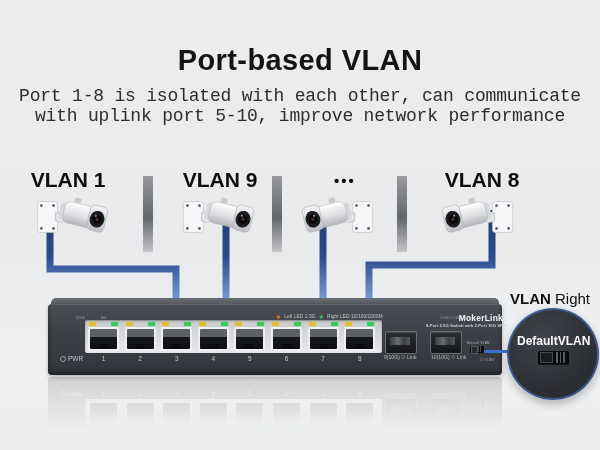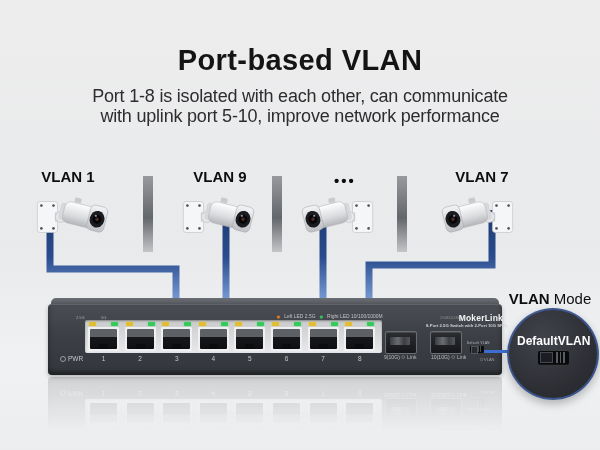--- a/index.html
+++ b/index.html
@@ -4,25 +4,25 @@
 <style>
   html,body{margin:0;padding:0;background:#ffffff;}
   .stage{position:relative;width:600px;height:450px;overflow:hidden;
          font-family:"Liberation Sans",sans-serif;
          background:linear-gradient(180deg,#ededee 0%,#e9eaeb 55%,#f0f1f2 80%,#ecedee 100%);}
 
   
   .title{position:absolute;left:0;top:44px;width:600px;text-align:center;
          font-size:29px;font-weight:bold;color:#141414;letter-spacing:.4px;}
   .subtitle{position:absolute;left:0;width:600px;text-align:center;
-            font-size:18px;color:#2d2d2f;letter-spacing:-.2px;}
+            font-size:18px;color:#2d2d2f;letter-spacing:-.2px;font-family:Liberation Mono, monospace;}
   .sub1{top:86px;} .sub2{top:106px;}
 
   
-  .cam-label{position:absolute;width:84px;text-align:center;font-size:15px;font-weight:bold;color:#0d0d0f;}
+  .cam-label{position:absolute;width:84px;text-align:center;font-size:21px;font-weight:bold;color:#0d0d0f;}
   .cam-dots{font-size:15px;letter-spacing:2px;}
   .cam{position:absolute;width:74px;height:50px;z-index:3;}
   .cam.flip{transform:scaleX(-1);}
   .divider{position:absolute;width:10px;height:76px;top:176px;z-index:1;
            background:linear-gradient(180deg,#97999d 0%,#63666b 55%,#c4c5c7 100%);}
 
   
   .cables{position:absolute;left:0;top:0;z-index:2;}
 
   
@@ -151,21 +151,21 @@
     <path d="M492 210 V265 H369 V306" fill="none" stroke="url(#cableGrad)" stroke-width="7"></path>
   </svg>
 
   <div class="divider" style="left:143px"></div>
   <div class="divider" style="left:272px"></div>
   <div class="divider" style="left:397px"></div>
 
   <div class="cam-label" style="left:26px;top:168px">VLAN 1</div>
   <div class="cam-label" style="left:178px;top:168px">VLAN 9</div>
   <div class="cam-label cam-dots" style="left:303px;top:172px">•••</div>
-  <div class="cam-label" style="left:440px;top:168px">VLAN 7</div>
+  <div class="cam-label" style="left:440px;top:168px">VLAN 8</div>
 
   <svg class="cam" style="left:36px;top:192px" viewBox="0 0 110 74">
       <use href="#cam-symbol"></use>
     </svg>
   <svg class="cam" style="left:182px;top:192px" viewBox="0 0 110 74">
       <use href="#cam-symbol"></use>
     </svg>
   <svg class="cam flip" style="left:300px;top:192px" viewBox="0 0 110 74">
       <use href="#cam-symbol"></use>
     </svg>
@@ -292,21 +292,21 @@
     </span>
     <div class="dev-toggle"></div>
     <span class="ts vlan-cap">
       <i></i>
       <span>VLAN</span>
     </span>
   </div>
 
   <div class="connector"></div>
   <div class="callout-title">
-    <b>VLAN</b><span> Mode</span>
+    <b>VLAN</b><span> Right</span>
   </div>
   <div class="circle">
     <div class="circle-labels">
       <span>Default</span>
       <span>VLAN</span>
     </div>
     <div class="big-toggle">
       <div class="knob"></div>
       <div class="ridges"></div>
     </div>

